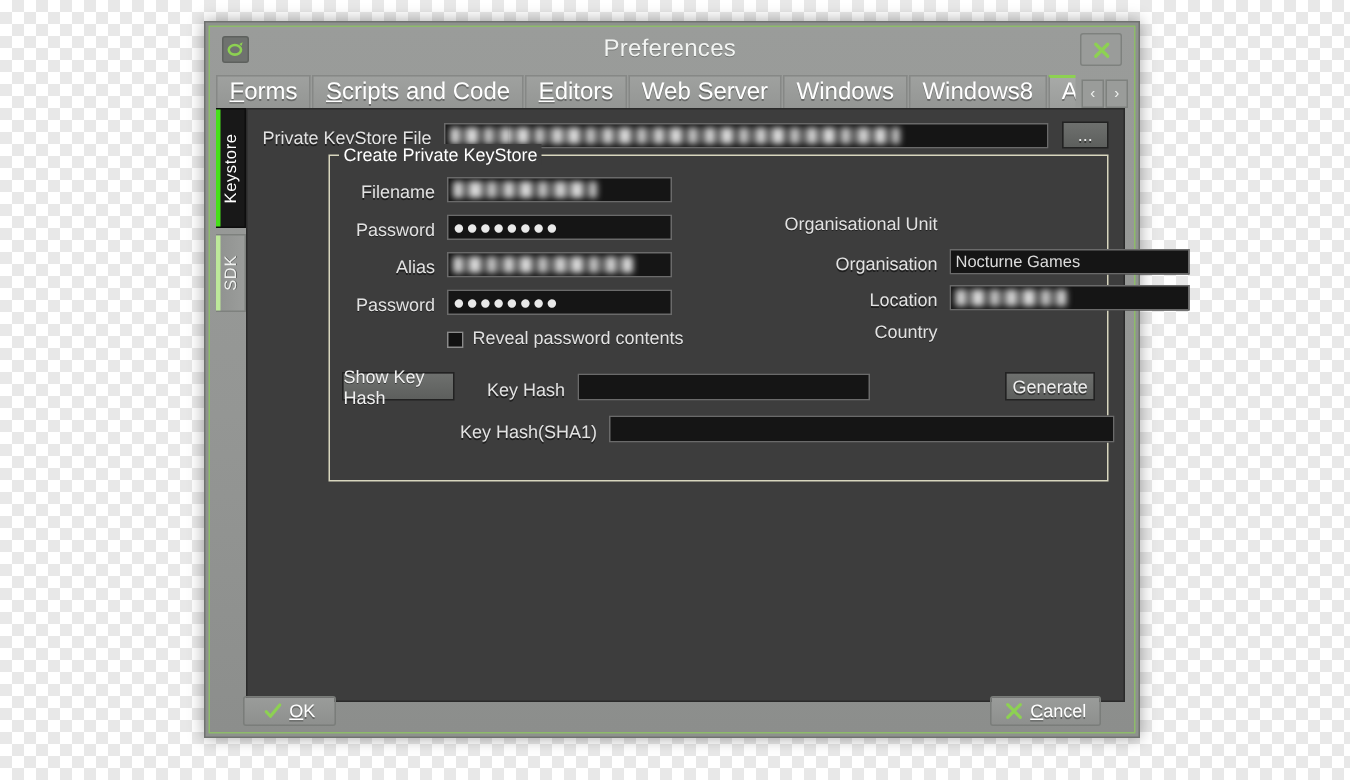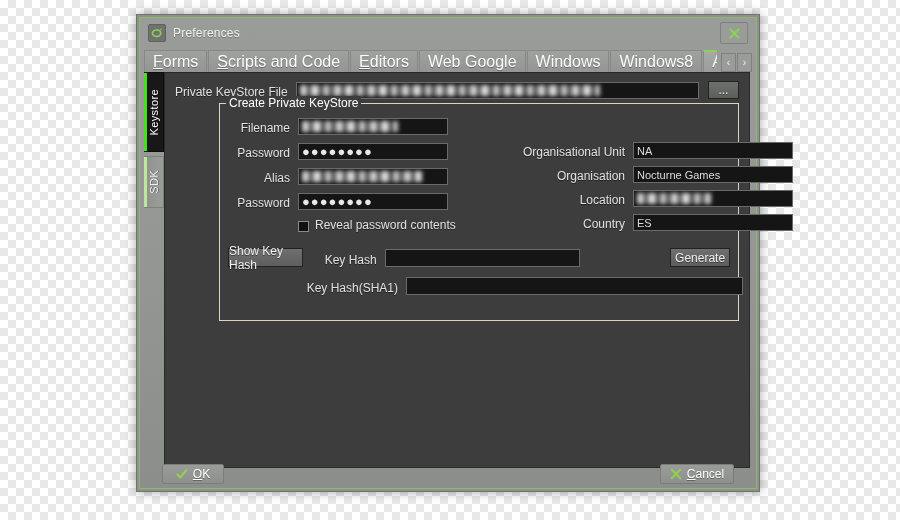--- a/index.html
+++ b/index.html
@@ -41,23 +41,24 @@
     display:flex;align-items:center;
   }
   .app-icon{
     width:16px;height:16px;margin-left:8px;margin-right:7px;
     background:#6f726f;border:1px solid #5e615e;border-radius:2px;
     display:flex;align-items:center;justify-content:center;
     flex:0 0 auto;
   }
   .app-icon svg{display:block;}
   .title-text{
-    font-size:12px;color:#f2f4f2;letter-spacing:.2px;
+    font-size:16px;color:#f2f4f2;letter-spacing:.2px;
     text-shadow:0 1px 0 rgba(0,0,0,.25);
     flex:1 1 auto;
+    text-align:center;
   }
   .close-btn{
     width:26px;height:20px;margin-right:8px;
     background:#9a9c9a;border:1px solid #7e817e;border-radius:2px;
     display:flex;align-items:center;justify-content:center;
     flex:0 0 auto;cursor:pointer;
   }
   .close-btn svg{display:block;}
 
   
@@ -212,21 +213,21 @@
             <path d="M2.5 2.5 L10.5 10.5 M10.5 2.5 L2.5 10.5" stroke="#8dd152" stroke-width="2.2" stroke-linecap="round"></path>
           </svg>
         </div>
       </div>
 
       <div class="tabstrip">
         <div class="tabs">
           <div class="tab"><span class="mn">F</span><span>orms</span></div>
           <div class="tab"><span class="mn">S</span><span>cripts and Code</span></div>
           <div class="tab"><span class="mn">E</span><span>ditors</span></div>
-          <div class="tab"><span>Web Google</span></div>
+          <div class="tab"><span>Web Server</span></div>
           <div class="tab"><span>Windows</span></div>
           <div class="tab"><span>Windows8</span></div>
           <div class="tab selected"><span>Android</span></div>
           <div class="tab"><span>Windows Phone</span></div>
 
         </div>
         <div class="tabnav">
           <div class="navbtn">‹</div>
           <div class="navbtn">›</div>
         </div>
@@ -285,38 +286,36 @@
           </div>
 
           <div class="row" style="left:78px;top:114px;">
             <span class="checkbox"></span>
             <span class="lbl">Reveal password contents</span>
           </div>
 
 
           <div class="row" style="left:300px;top:38px;">
             <div class="lbl" style="width:105px;">Organisational Unit</div>
-            <div class="field" style="margin-left:8px;width:160px;">NA</div>
           </div>
 
           <div class="row" style="left:300px;top:62px;">
             <div class="lbl" style="width:105px;">Organisation</div>
             <div class="field" style="margin-left:8px;width:160px;">Nocturne Games</div>
           </div>
 
           <div class="row" style="left:300px;top:86px;">
             <div class="lbl" style="width:105px;">Location</div>
             <div class="field" style="margin-left:8px;width:160px;">
               <div class="blurred" style="width:74px;"></div>
             </div>
           </div>
 
           <div class="row" style="left:300px;top:110px;">
             <div class="lbl" style="width:105px;">Country</div>
-            <div class="field" style="margin-left:8px;width:160px;">ES</div>
           </div>
 
           <div class="row" style="left:8px;top:144px;right:8px;">
             <div class="btn" style="width:90px;height:19px;">Show Key Hash</div>
             <div class="lbl" style="margin-left:22px;width:62px;">Key Hash</div>
             <div class="field" style="margin-left:8px;width:235px;height:18px;"></div>
             <div class="btn" style="margin-left:90px;width:72px;height:19px;">Generate</div>
           </div>
 
           <div class="row" style="left:80px;top:173px;">

